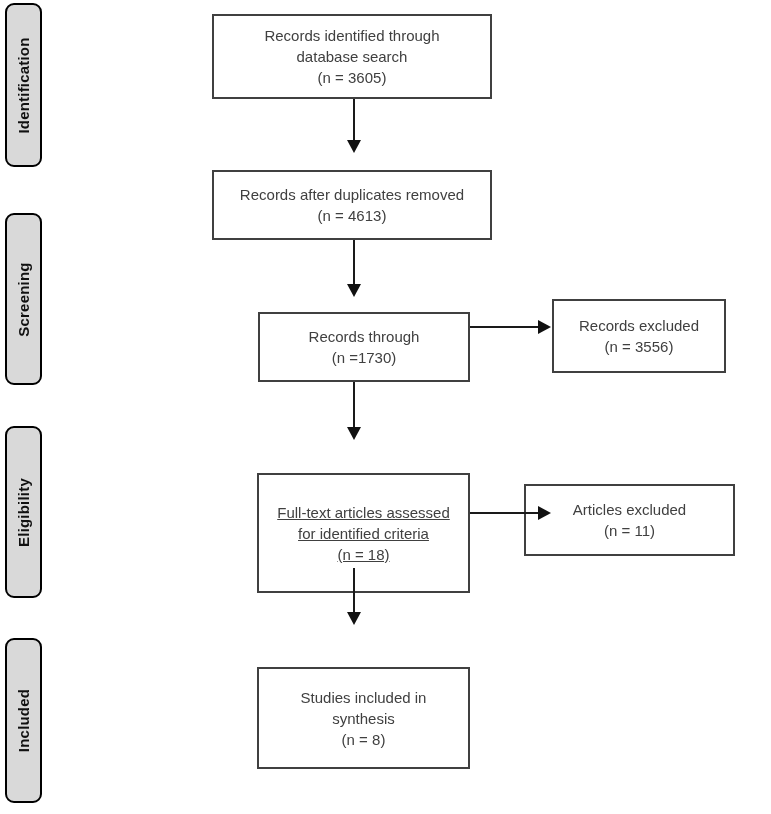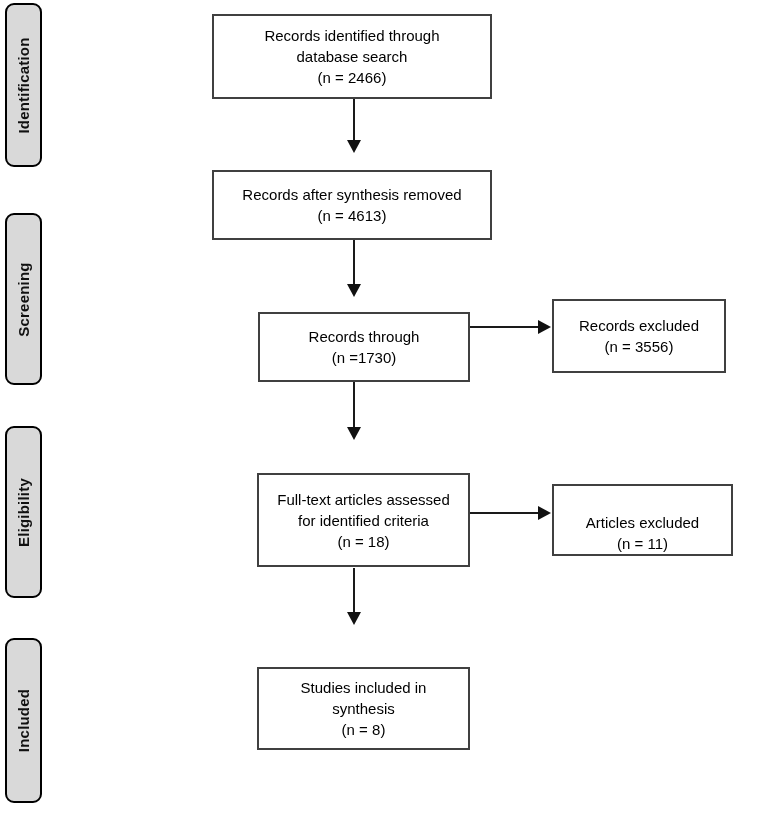--- a/index.html
+++ b/index.html
@@ -41,21 +41,21 @@
     position: absolute;
     background: #ffffff;
     border: 2px solid #404040;
     box-sizing: border-box;
     display: flex;
     flex-direction: column;
     align-items: center;
     justify-content: center;
     text-align: center;
     font-size: 15px;
-    color: #000000;
+    color: #404040;
     line-height: 21px;
   }
   .fbox span { display: block; }
   
   .vline {
     position: absolute;
     width: 2px;
     background: #1a1a1a;
   }
   .hline {
@@ -94,50 +94,50 @@
   <div class="stage" style="top:426px;height:172px;">
     <span class="vtext">Eligibility</span>
   </div>
   <div class="stage" style="top:638px;height:165px;">
     <span class="vtext">Included</span>
   </div>
 
   <div class="fbox" style="left:212px;top:14px;width:280px;height:85px;">
     <span>Records identified through</span>
     <span>database search</span>
-    <span>(n = 2466)</span>
+    <span>(n = 3605)</span>
   </div>
 
   <div class="fbox" style="left:212px;top:170px;width:280px;height:70px;">
-    <span>Records after synthesis removed</span>
+    <span>Records after duplicates removed</span>
     <span>(n = 4613)</span>
   </div>
 
   <div class="fbox" style="left:258px;top:312px;width:212px;height:70px;">
     <span>Records through</span>
     <span>(n =1730)</span>
   </div>
 
   <div class="fbox" style="left:552px;top:299px;width:174px;height:74px;">
     <span>Records excluded</span>
     <span>(n = 3556)</span>
   </div>
 
-  <div class="fbox" style="left:257px;top:473px;width:213px;height:94px;">
+  <div class="fbox" style="left:257px;top:473px;width:213px;height:120px;text-decoration:underline;">
     <span>Full-text articles assessed</span>
     <span>for identified criteria</span>
     <span>(n = 18)</span>
   </div>
 
-  <div class="fbox" style="left:552px;top:484px;width:181px;height:72px;justify-content:flex-end;">
+  <div class="fbox" style="left:524px;top:484px;width:211px;height:72px;">
     <span>Articles excluded</span>
     <span>(n = 11)</span>
   </div>
 
-  <div class="fbox" style="left:257px;top:667px;width:213px;height:83px;">
+  <div class="fbox" style="left:257px;top:667px;width:213px;height:102px;">
     <span>Studies included in</span>
     <span>synthesis</span>
     <span>(n = 8)</span>
   </div>
 
   <div>
     <div class="vline" style="left:353px;top:99px;height:42px;"></div>
     <div class="head-down" style="left:347px;top:140px;"></div>
   </div>
 

